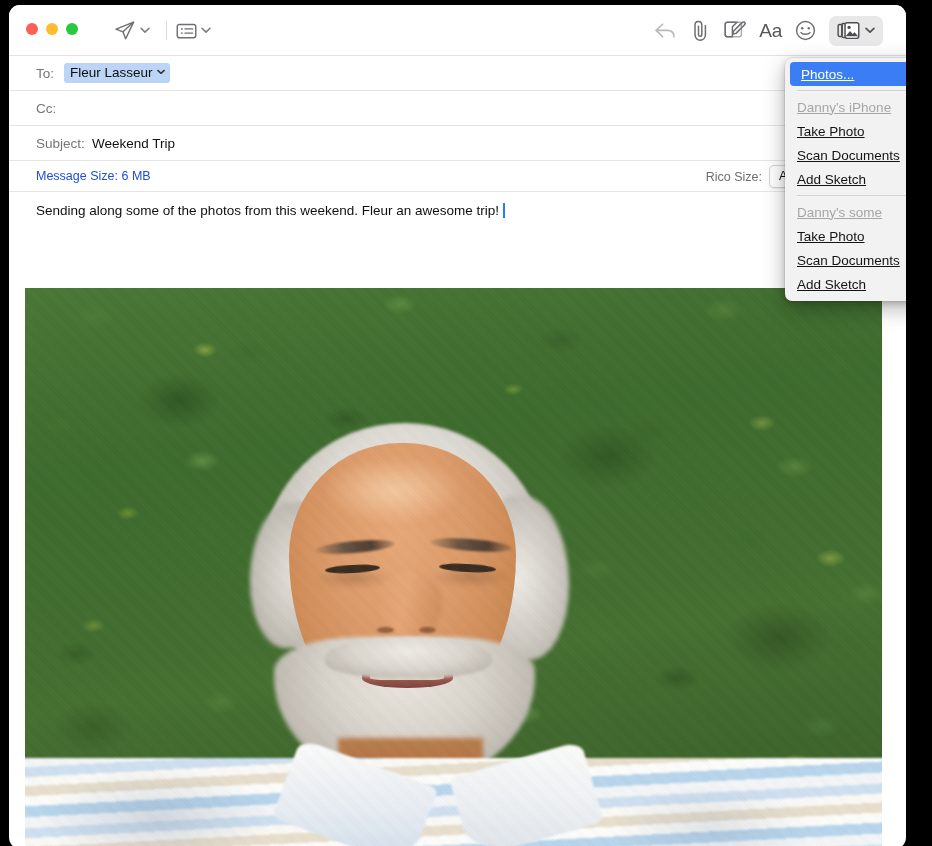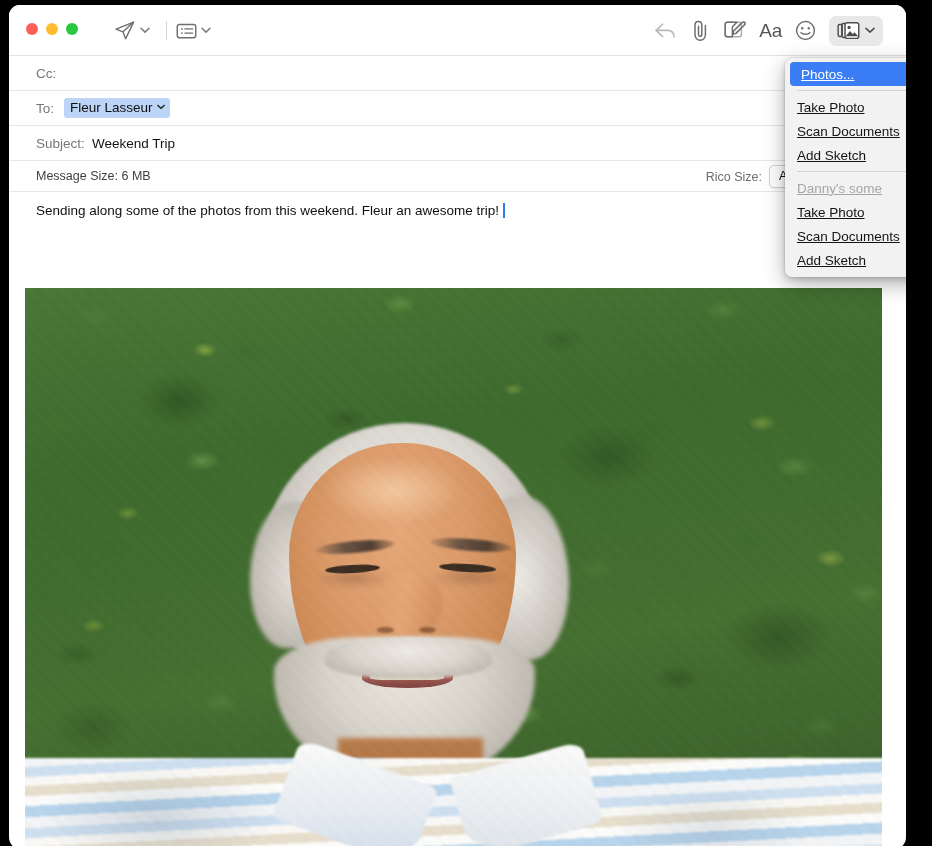--- a/index.html
+++ b/index.html
@@ -162,21 +162,21 @@
   .sizerow {
     position: relative;
     height: 31px;
     display: flex;
     align-items: center;
     padding-left: 27px;
     border-bottom: 1px solid #e6e6e6;
     background: #ffffff;
   }
   .msize {
-    color: #404040;
+    color: #1d4ed8;
     font-size: 12.5px;
   }
   .imgsize-wrap {
     position: absolute;
     right: 25px;
     top: 0;
     height: 31px;
     display: flex;
     align-items: center;
     gap: 7px;
@@ -648,37 +648,37 @@
               </svg>
           </span>
         </div>
 
       </div>
     </div>
 
     <div class="fields">
 
       <div class="frow">
-        <span class="flabel cc">Cc:</span>
-        <span class="fvalue"></span>
-      </div>
-
-      <div class="frow">
         <span class="flabel to">To:</span>
         <span class="token">
           <span>Fleur Lasseur</span>
           <span class="tchev">
             <svg width="8" height="6" viewBox="0 0 10 7" fill="none" stroke="currentColor" stroke-width="1.8" stroke-linecap="round" stroke-linejoin="round">
                 <path d="M1 1.5 L5 5.2 L9 1.5"></path>
               </svg>
           </span>
         </span>
       </div>
 
       <div class="frow">
+        <span class="flabel cc">Cc:</span>
+        <span class="fvalue"></span>
+      </div>
+
+      <div class="frow">
         <span class="flabel subject">Subject:</span>
         <span class="fvalue">Weekend Trip</span>
       </div>
 
 
     </div>
 
     <div class="sizerow">
       <span class="msize">Message Size: 6 MB</span>
 
@@ -731,20 +731,21 @@
           <div class="collar-r"></div>
         </div>
 
         <div class="photo-grain"></div>
       </div>
     </div>
 
     <div class="menu">
       <div class="mi sel">Photos...</div>
       <div class="msep"></div>
+      <div class="mi hdr">Danny's iPhone</div>
       <div class="mi">Take Photo</div>
       <div class="mi">Scan Documents</div>
       <div class="mi">Add Sketch</div>
       <div class="msep"></div>
       <div class="mi hdr">Danny's some</div>
       <div class="mi">Take Photo</div>
       <div class="mi">Scan Documents</div>
       <div class="mi">Add Sketch</div>
     </div>
 

